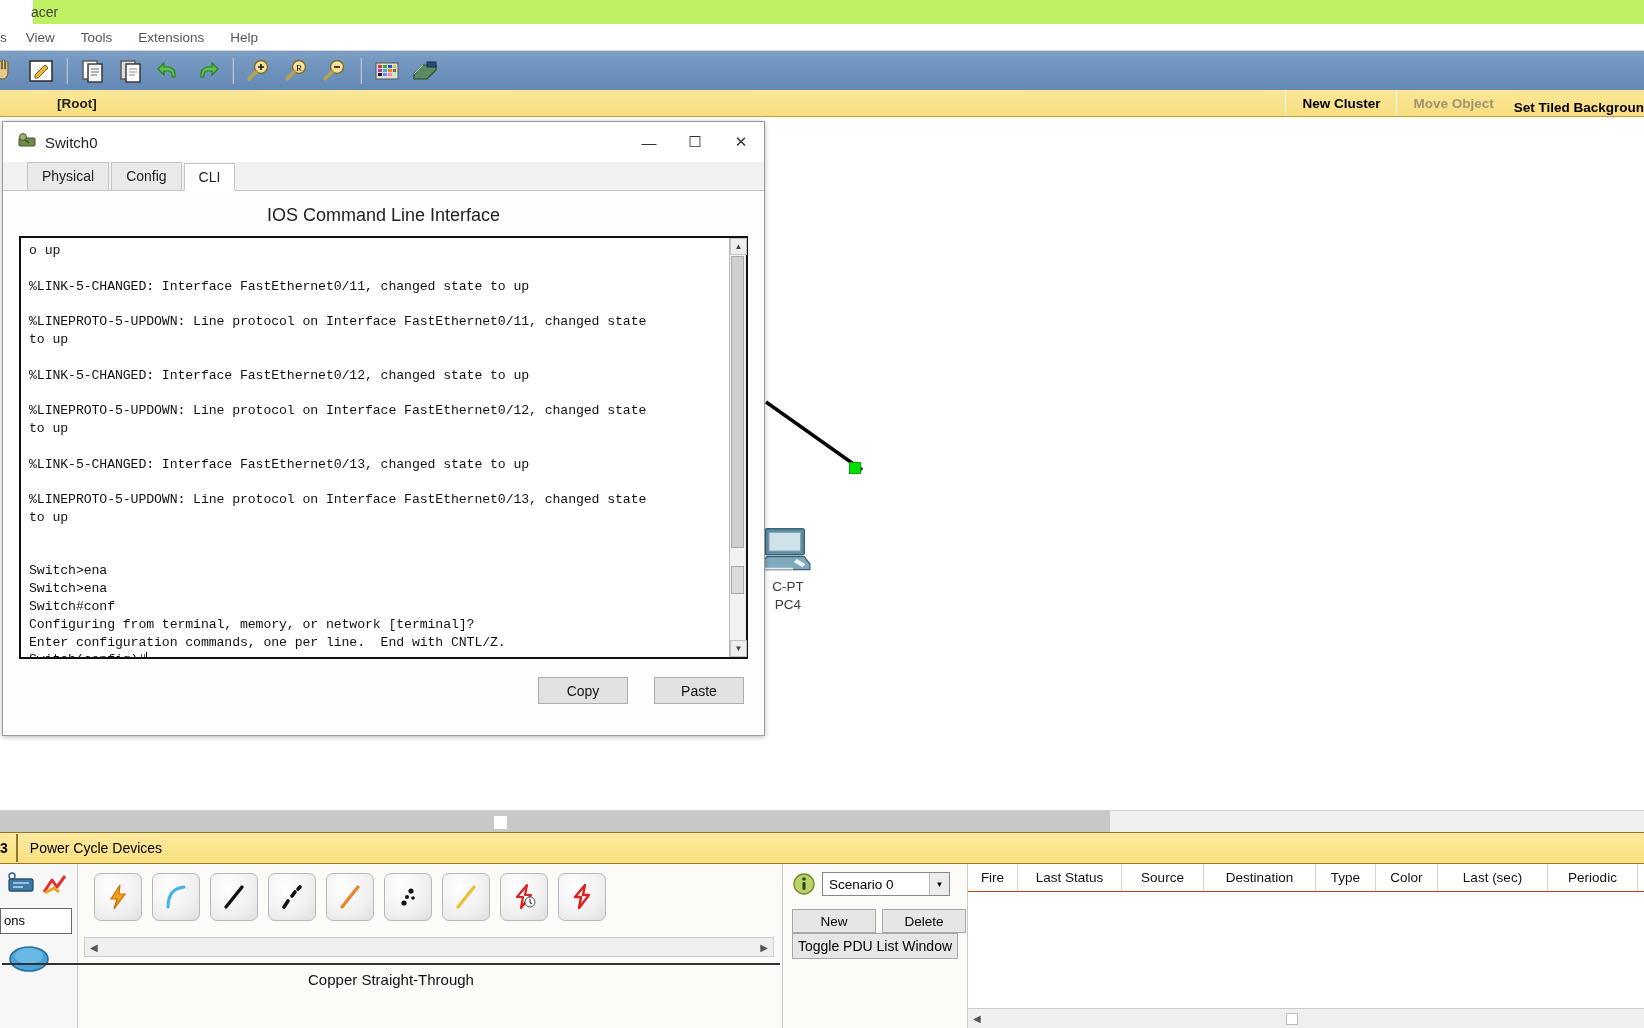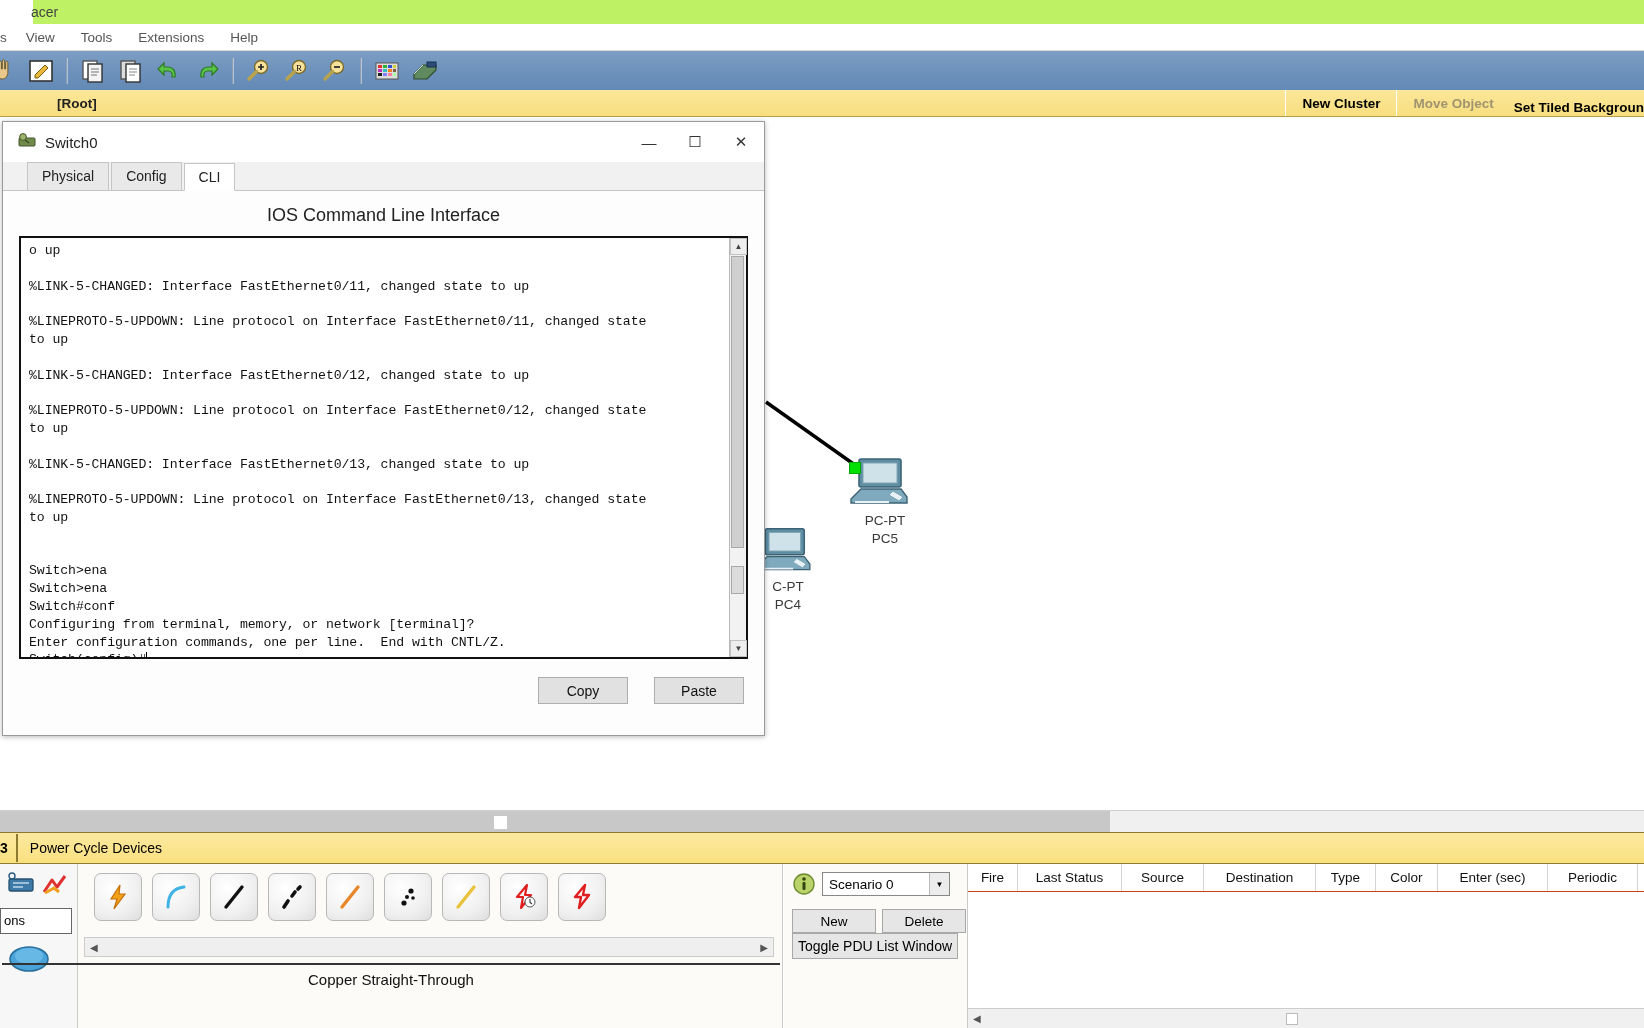--- a/index.html
+++ b/index.html
@@ -286,31 +286,20 @@
     <div class="cb-item nob">Set Tiled Backgroun</div>
   </div>
 </div>
 
 <div id="workspace">
 
   <svg width="1644" height="693" style="position:absolute;left:0;top:0;">
     <line x1="766" y1="285" x2="862" y2="353" stroke="#000" stroke-width="3.4"></line>
   </svg>
 
-  <div class="dev" style="left:845px; top:338px; width:80px;">
-    <svg class="pc-svg" width="64" height="56" viewBox="0 0 64 56">
-      <rect x="14" y="4" width="42" height="28" rx="2" fill="#5f8ea3" stroke="#3b6375" stroke-width="1.6"></rect>
-      <rect x="18" y="8" width="34" height="20" fill="#cfe2ea" stroke="#7fa6b6"></rect>
-      <path d="M6 44l10-10h40l6 8v6H6z" fill="#7fa9bd" stroke="#3b6375" stroke-width="1.4"></path>
-      <path d="M10 47h34" stroke="#e7f1f5" stroke-width="2"></path>
-      <path d="M48 36l10 6-4 4-10-6z" fill="#e9f2f6" stroke="#7fa6b6" stroke-width="1"></path>
-    </svg>
-    <div class="lbl">PC-PT</div>
-    <div class="lbl">PC5</div>
-  </div>
   <div class="linkdot" style="left:849px; top:345px;"></div>
 
   <div class="dev" style="left:752px; top:408px; width:72px;">
     <svg class="pc-svg" width="60" height="52" viewBox="0 0 64 56">
       <rect x="14" y="4" width="42" height="28" rx="2" fill="#5f8ea3" stroke="#3b6375" stroke-width="1.6"></rect>
       <rect x="18" y="8" width="34" height="20" fill="#cfe2ea" stroke="#7fa6b6"></rect>
       <path d="M6 44l10-10h40l6 8v6H6z" fill="#7fa9bd" stroke="#3b6375" stroke-width="1.4"></path>
       <path d="M10 47h34" stroke="#e7f1f5" stroke-width="2"></path>
       <path d="M48 36l10 6-4 4-10-6z" fill="#e9f2f6" stroke="#7fa6b6" stroke-width="1"></path>
     </svg>
@@ -518,21 +507,21 @@
   </div>
 
   <div id="pdulist">
     <div id="pdu-head">
       <div class="pdu-col" style="width:50px;">Fire</div>
       <div class="pdu-col" style="width:104px;">Last Status</div>
       <div class="pdu-col" style="width:82px;">Source</div>
       <div class="pdu-col" style="width:112px;">Destination</div>
       <div class="pdu-col" style="width:60px;">Type</div>
       <div class="pdu-col" style="width:62px;">Color</div>
-      <div class="pdu-col" style="width:110px;">Enter (sec)</div>
+      <div class="pdu-col" style="width:110px;">Last (sec)</div>
       <div class="pdu-col" style="width:90px;">Periodic</div>
     </div>
     <div id="pdu-body"></div>
     <div id="pdu-hscroll">
       <span class="ar">◀</span>
       <span class="nub"></span>
     </div>
   </div>
 </div>
 

